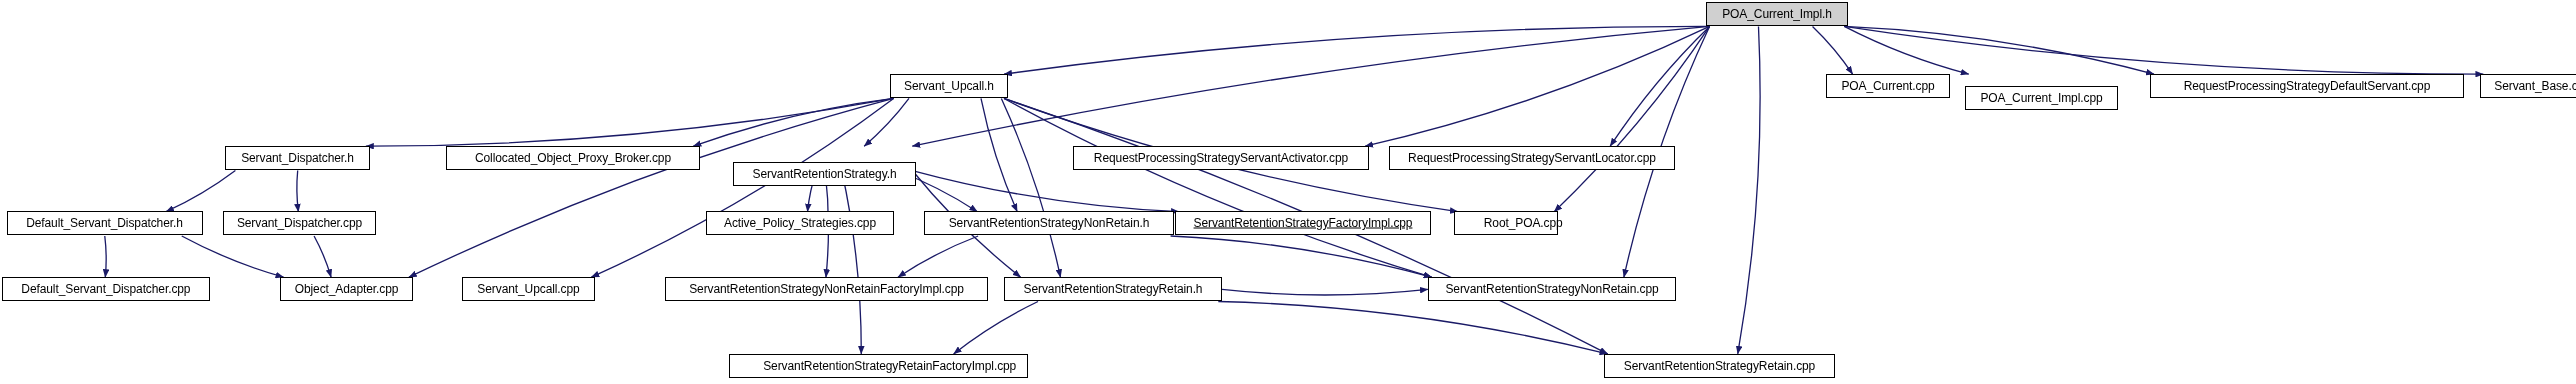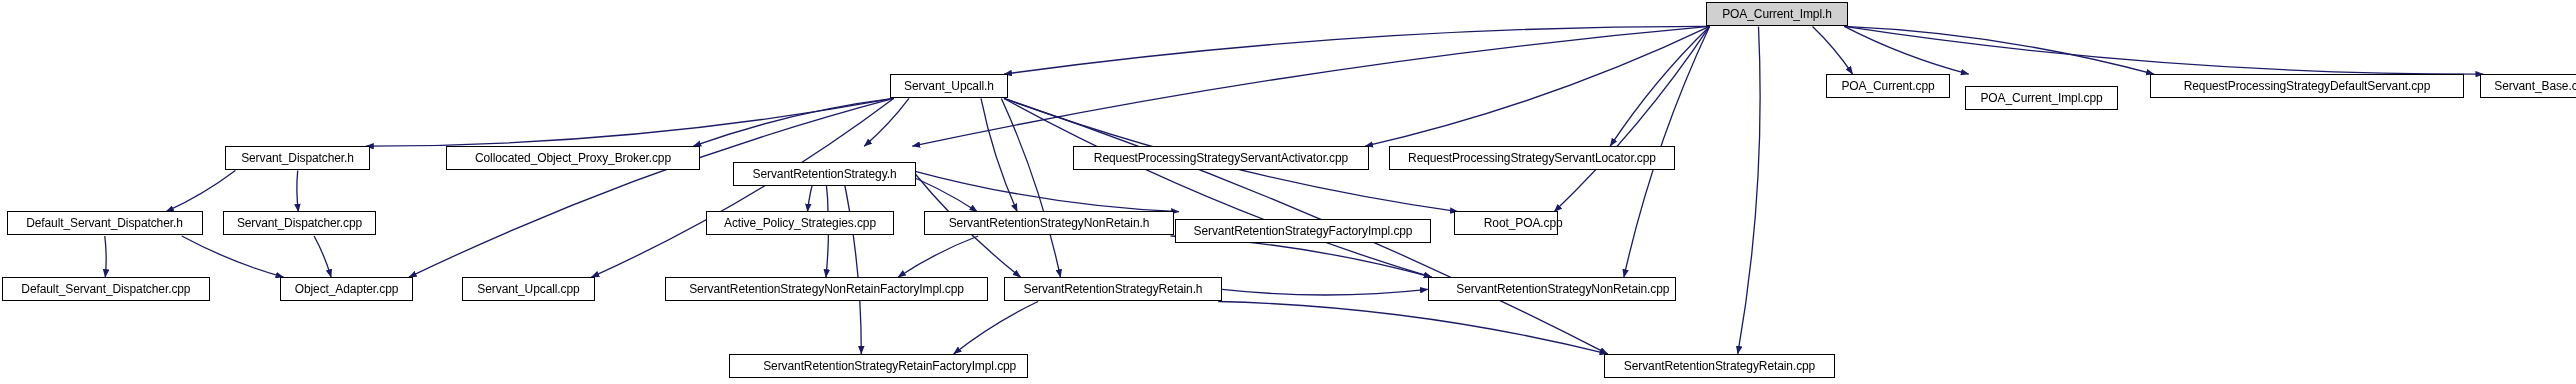--- a/index.html
+++ b/index.html
@@ -139,42 +139,42 @@
       </div>
       <div class="node" style="left: 223px; top: 211px; width: 153px;">
         <span class="node-label">Servant_Dispatcher.cpp</span>
       </div>
       <div class="node" style="left: 706px; top: 211px; width: 188px;">
         <span class="node-label">Active_Policy_Strategies.cpp</span>
       </div>
       <div class="node" style="left: 924px; top: 211px; width: 250px;">
         <span class="node-label">ServantRetentionStrategyNonRetain.h</span>
       </div>
-      <div class="node" style="left: 1175px; top: 219px; width: 256px;">
+      <div class="node" style="left: 1175px; top: 211px; width: 256px; text-decoration: underline;">
         <span class="node-label">ServantRetentionStrategyFactoryImpl.cpp</span>
       </div>
       <div class="node" style="left: 1454px; top: 211px; width: 104px; padding-left: 40px;">
         <span class="node-label">Root_POA.cpp</span>
       </div>
       <div class="node" style="left: 1.9px; top: 277px; width: 208px;">
         <span class="node-label">Default_Servant_Dispatcher.cpp</span>
       </div>
       <div class="node" style="left: 280px; top: 277px; width: 133px;">
         <span class="node-label">Object_Adapter.cpp</span>
       </div>
       <div class="node" style="left: 462px; top: 277px; width: 133px;">
         <span class="node-label">Servant_Upcall.cpp</span>
       </div>
       <div class="node" style="left: 665px; top: 277px; width: 323px;">
         <span class="node-label">ServantRetentionStrategyNonRetainFactoryImpl.cpp</span>
       </div>
       <div class="node" style="left: 1004px; top: 277px; width: 218px;">
         <span class="node-label">ServantRetentionStrategyRetain.h</span>
       </div>
-      <div class="node" style="left: 1428px; top: 277px; width: 248px; justify-content: flex-end;">
+      <div class="node" style="left: 1428px; top: 277px; width: 248px;">
         <span class="node-label">ServantRetentionStrategyNonRetain.cpp</span>
       </div>
       <div class="node" style="left: 729px; top: 354px; width: 299px; padding-left: 28px;">
         <span class="node-label">ServantRetentionStrategyRetainFactoryImpl.cpp</span>
       </div>
       <div class="node" style="left: 1604px; top: 354px; width: 231px;">
         <span class="node-label">ServantRetentionStrategyRetain.cpp</span>
       </div>
     </div>
 </div>

